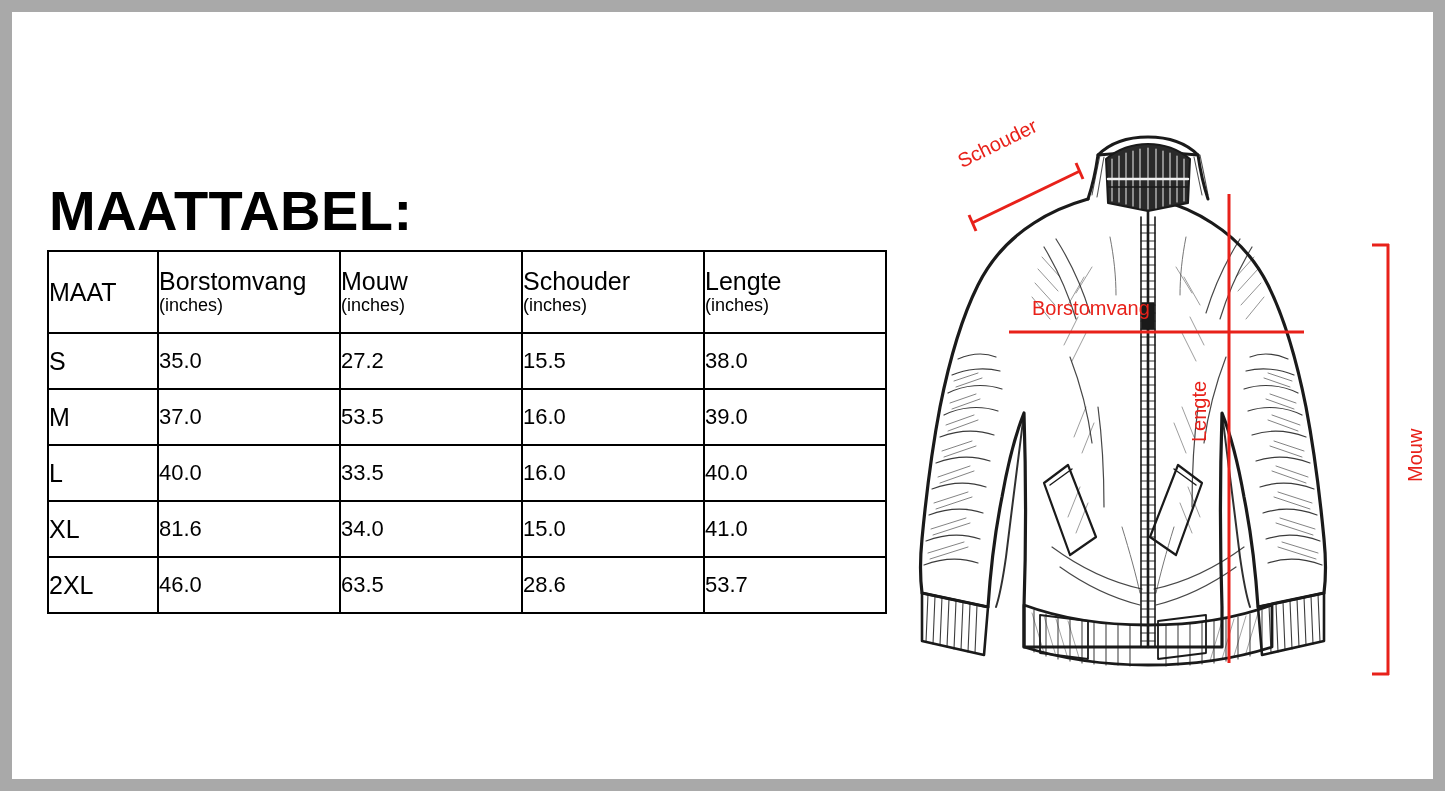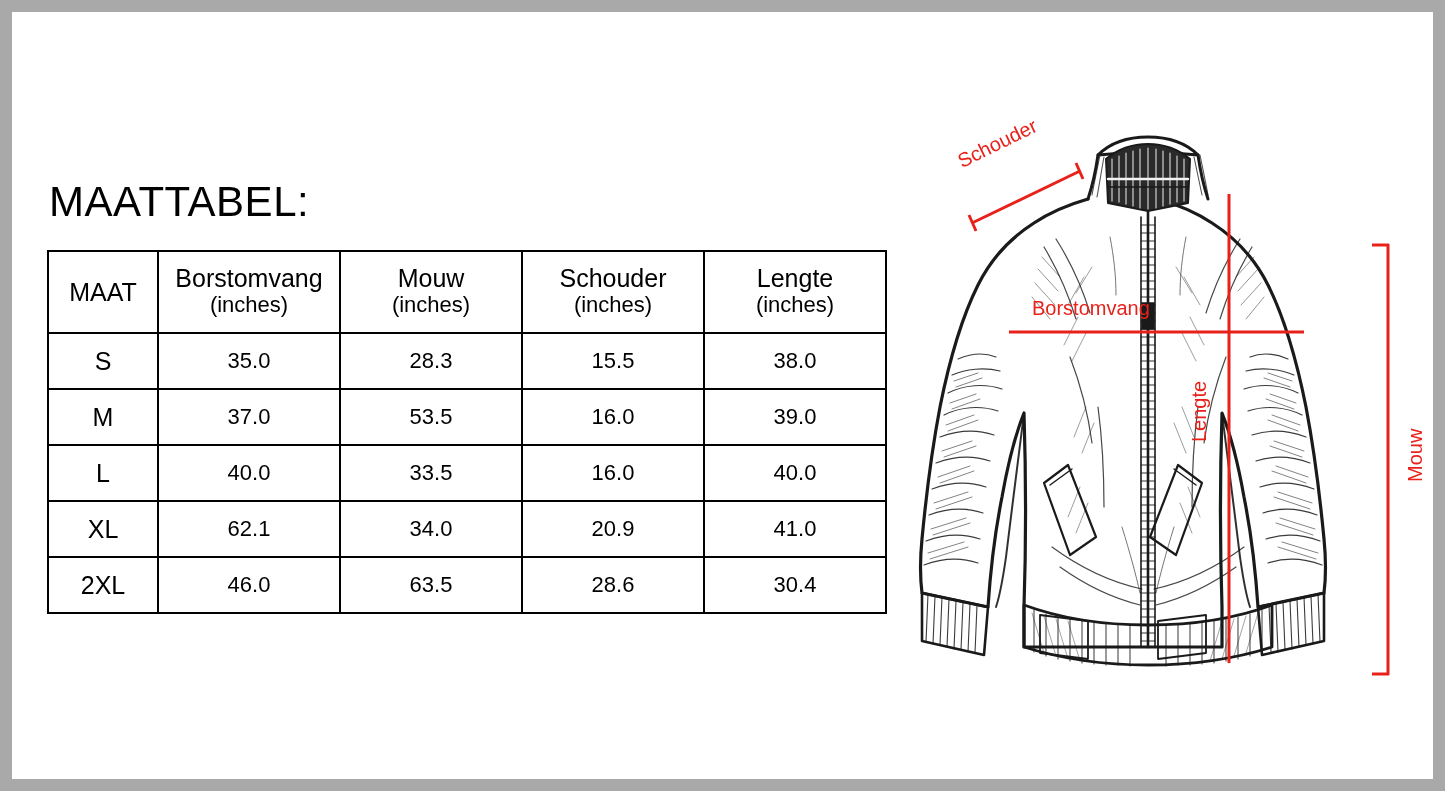--- a/index.html
+++ b/index.html
@@ -27,57 +27,57 @@
     position: absolute;
     inset: 0;
     background: #ffffff;
   }
 
   
   #chart-title {
     position: absolute;
     left: 37px;
     top: 166px;
-    font-size: 42px;
-    font-weight: 400;
+    font-size: 56px;
+    font-weight: 700;
     color: #000000;
     letter-spacing: 0.5px;
     white-space: nowrap;
   }
 
   
   #size-table {
     position: absolute;
     left: 35px;
     top: 238px;
     width: 837px;
     border-collapse: collapse;
     table-layout: fixed;
   }
   #size-table td {
     border: 2.5px solid #000000;
-    text-align: center;
+    text-align: left;
     vertical-align: middle;
     color: #000000;
     padding: 0;
   }
   #size-table col.c-size  { width: 110px; }
   #size-table col.c-meas  { width: 182px; }
 
   #size-table tr.head-row td { height: 80px; }
   #size-table tr.data-row td { height: 54px; }
 
   .hdr-main {
     display: block;
     font-size: 25px;
     line-height: 1.05;
   }
   .hdr-unit {
     display: block;
-    font-size: 22px;
+    font-size: 18px;
     line-height: 1.25;
   }
   .hdr-size {
     display: block;
     font-size: 25px;
   }
   .cell-size {
     font-size: 25px;
   }
   .cell-val {
@@ -178,51 +178,51 @@
           </td>
           <td>
             <span class="hdr-main">Lengte</span>
             <span class="hdr-unit">(inches)</span>
           </td>
         </tr>
 
         <tr class="data-row">
           <td class="cell-size">S</td>
           <td class="cell-val">35.0</td>
-          <td class="cell-val">28.3</td>
+          <td class="cell-val">27.2</td>
           <td class="cell-val">15.5</td>
           <td class="cell-val">38.0</td>
         </tr>
         <tr class="data-row">
           <td class="cell-size">M</td>
           <td class="cell-val">37.0</td>
           <td class="cell-val">53.5</td>
           <td class="cell-val">16.0</td>
           <td class="cell-val">39.0</td>
         </tr>
         <tr class="data-row">
           <td class="cell-size">L</td>
           <td class="cell-val">40.0</td>
           <td class="cell-val">33.5</td>
           <td class="cell-val">16.0</td>
           <td class="cell-val">40.0</td>
         </tr>
         <tr class="data-row">
           <td class="cell-size">XL</td>
-          <td class="cell-val">62.1</td>
+          <td class="cell-val">81.6</td>
           <td class="cell-val">34.0</td>
-          <td class="cell-val">20.9</td>
+          <td class="cell-val">15.0</td>
           <td class="cell-val">41.0</td>
         </tr>
         <tr class="data-row">
           <td class="cell-size">2XL</td>
           <td class="cell-val">46.0</td>
           <td class="cell-val">63.5</td>
           <td class="cell-val">28.6</td>
-          <td class="cell-val">30.4</td>
+          <td class="cell-val">53.7</td>
         </tr>
       </tbody>
     </table>
 
     <div id="illustration">
       <svg id="jacket-svg" viewBox="0 0 545 600" xmlns="http://www.w3.org/2000/svg">
         <g fill="none" stroke="#1a1a1a" stroke-linecap="round" stroke-linejoin="round">
 
           <path d="M196,92 C182,96 160,104 142,116 C120,130 100,150 86,178
                    C72,206 58,250 48,300 C40,342 34,390 30,432

